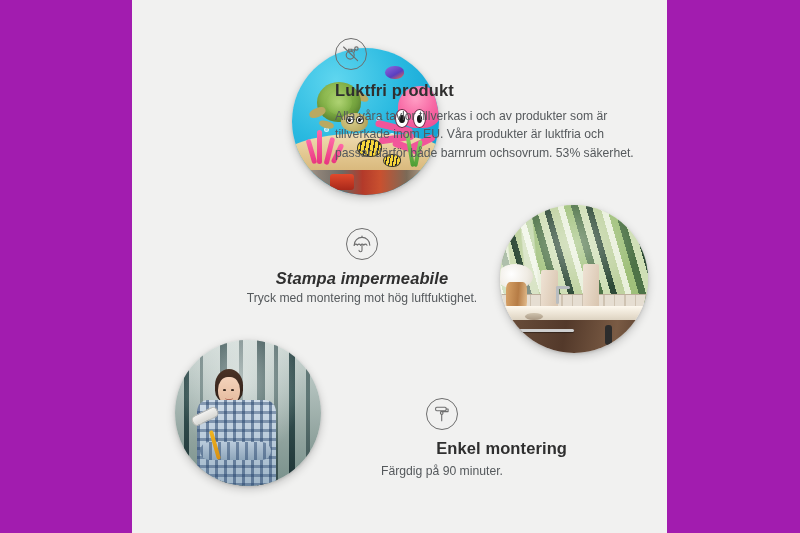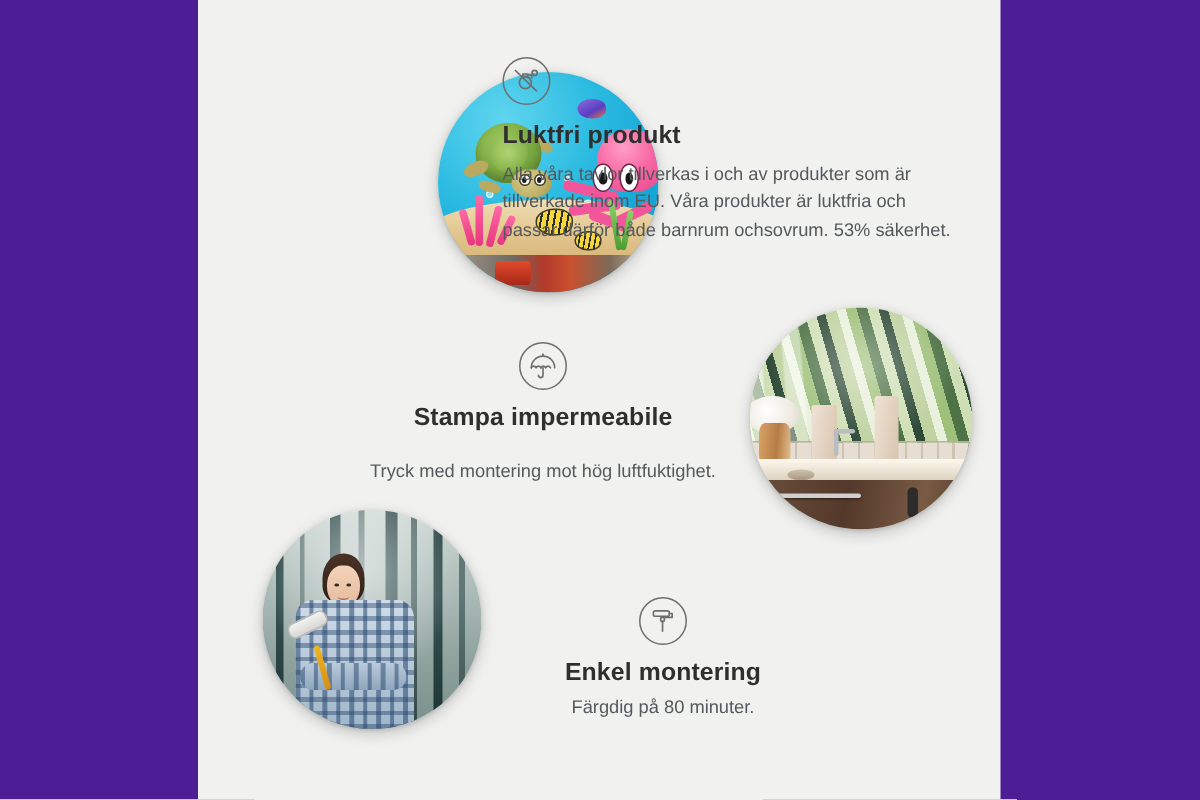--- a/index.html
+++ b/index.html
@@ -9,21 +9,21 @@
     height: 533px;
     overflow: hidden;
     background: #ffffff;
     font-family: "Liberation Sans", sans-serif;
   }
 
   #stage {
     position: relative;
     width: 800px;
     height: 533px;
-    background: #4c1d95;
+    background: #a21caf;
   }
 
   
   #panel {
     position: absolute;
     left: 132px;
     top: 0;
     width: 535px;
     height: 533px;
     background: #f1f1f0;
@@ -340,26 +340,26 @@
   }
 
   
   #feature-1 { left: 203px; top: 38px; width: 300px; }
   #feature-1 .icon-circle { margin-bottom: 10px; }
   #feature-1 h3 { margin-bottom: 6px; }
 
   
   #feature-2 { left: 70px; top: 228px; width: 320px; text-align: center; }
   #feature-2 .icon-circle { margin: 0 auto 8px auto; }
-  #feature-2 h3 { margin-bottom: 16px; }
+  #feature-2 h3 { margin-bottom: 0; font-style: italic; }
 
   
   #feature-3 { left: 185px; top: 398px; width: 250px; text-align: center; }
   #feature-3 .icon-circle { margin: 0 auto 8px auto; }
-  #feature-3 h3 { margin-bottom: 3px; }
+  #feature-3 h3 { margin-bottom: 3px; text-align: right; }
 </style>
 </head>
 <body>
 
 <div id="stage">
   <div id="panel">
 
     <div class="photo" id="photo-1">
       <div class="scene">
         <div class="sea-bg"></div>
@@ -475,17 +475,17 @@
     <div class="feature" id="feature-3">
       <div class="icon-circle">
         <svg width="22" height="22" viewBox="0 0 22 22" fill="none" stroke="#6e6e6e" stroke-width="1.1" stroke-linecap="round" stroke-linejoin="round">
           <rect x="4.6" y="4.2" width="10.6" height="3.6" rx="1.2"></rect>
           <path d="M15.2 6.0h1.9v2.6h-6.0"></path>
           <rect x="9.5" y="8.6" width="2.4" height="2.6" rx="0.6"></rect>
           <path d="M10.7 11.2v6.6"></path>
         </svg>
       </div>
       <h3>Enkel montering</h3>
-      <p>Färgdig på 80 minuter.</p>
+      <p>Färgdig på 90 minuter.</p>
     </div>
 
   </div>
 </div>
 
 </body></html>

